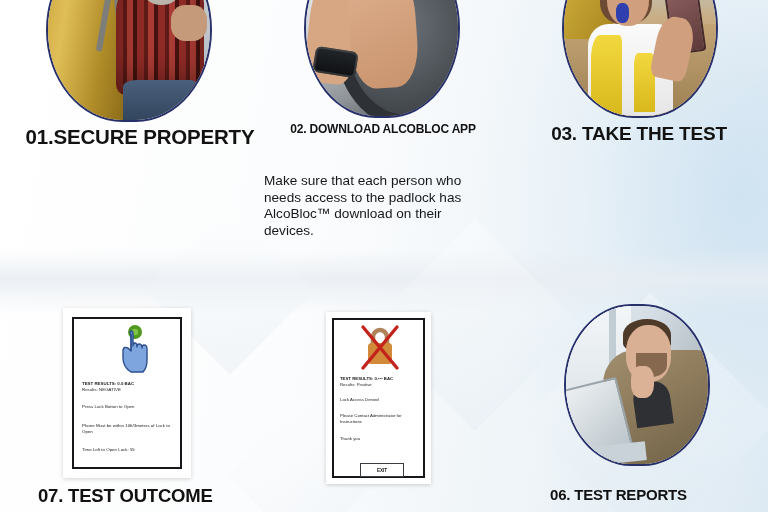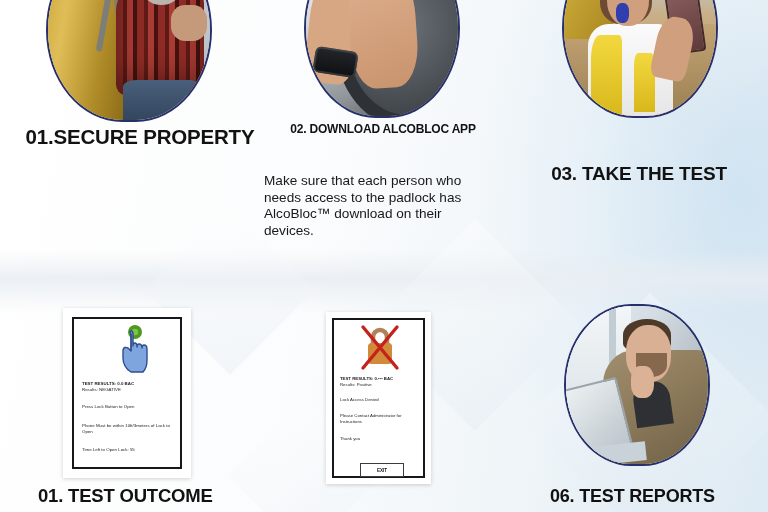--- a/index.html
+++ b/index.html
@@ -235,21 +235,21 @@
         <div class="vest2"></div>
         <div class="phone"></div>
         <div class="arm"></div>
         <div class="hair"></div>
         <div class="head"></div>
         <div class="glasses"></div>
         <div class="tester"></div>
 
       </div>
     </div>
-    <div class="step-title" style="position:absolute;left:28px;top:185px;width:214px;font-size:19px;text-align:center;margin-top:40px;">03. TAKE THE TEST</div>
+    <div class="step-title" style="position:absolute;left:28px;top:185px;width:214px;font-size:19px;text-align:center;">03. TAKE THE TEST</div>
   </div>
 
   <div class="col" style="left:0px;top:300px;width:252px;height:212px;">
     <div class="mock-card" style="left:63px;top:8px;width:128px;height:170px;">
       <div class="mock-screen" style="left:9px;top:9px;right:9px;bottom:9px;">
 
         <div class="hand-icon" style="left:44px;top:6px;width:34px;height:50px;">
           <svg viewBox="0 0 34 50" width="34" height="50">
             <circle cx="17" cy="7" r="7" fill="#4f9a1e"></circle>
             <circle cx="17" cy="7" r="3.2" fill="#7ec24a"></circle>
@@ -260,21 +260,21 @@
           </svg>
         </div>
 
         <div class="scr-text" style="left:8px;top:62px;width:100px;font-size:4.4px;font-weight:bold;">TEST RESULTS: 0.0 BAC</div>
         <div class="scr-text" style="left:8px;top:68px;width:100px;font-size:4.4px;">Results: NEGATIVE</div>
         <div class="scr-text" style="left:8px;top:85px;width:100px;font-size:4.4px;">Press Lock Button to Open</div>
         <div class="scr-text" style="left:8px;top:104px;width:98px;font-size:4.4px;">Phone Must be within 10ft/3meters of Lock to Open</div>
         <div class="scr-text" style="left:8px;top:128px;width:100px;font-size:4.4px;">Time Left to Open Lock: 55</div>
       </div>
     </div>
-    <div class="bottom-title" style="left:38px;top:185px;width:210px;font-size:18.5px;">01. TEST OUTCOME</div>
+    <div class="bottom-title" style="left:38px;top:185px;width:210px;font-size:18.5px;">07. TEST OUTCOME</div>
   </div>
 
   <div class="col" style="left:252px;top:300px;width:252px;height:212px;">
     <div class="mock-card" style="left:74px;top:12px;width:105px;height:172px;">
       <div class="mock-screen" style="left:6px;top:6px;right:6px;bottom:6px;">
 
         <div class="lock-icon" style="left:25px;top:4px;width:42px;height:48px;">
           <svg viewBox="0 0 42 48" width="42" height="48">
             <path d="M14 20 L14 13 A7 7 0 0 1 28 13 L28 20" fill="none" stroke="#b08258" stroke-width="4.5"></path>
             <rect x="9" y="19" width="24" height="21" rx="3.5" fill="#d28a3a"></rect>
@@ -302,16 +302,16 @@
         <div class="suit"></div>
         <div class="collar"></div>
         <div class="hair"></div>
         <div class="head"></div>
         <div class="beard"></div>
         <div class="hand"></div>
         <div class="laptop"></div>
         <div class="lapbase"></div>
       </div>
     </div>
-    <div class="bottom-title" style="left:46px;top:186px;width:215px;font-size:18px;">06. TEST REPORTS</div>
+    <div class="bottom-title" style="left:46px;top:186px;width:215px;font-size:15px;">06. TEST REPORTS</div>
   </div>
 
 </div>
 
 </body></html>

